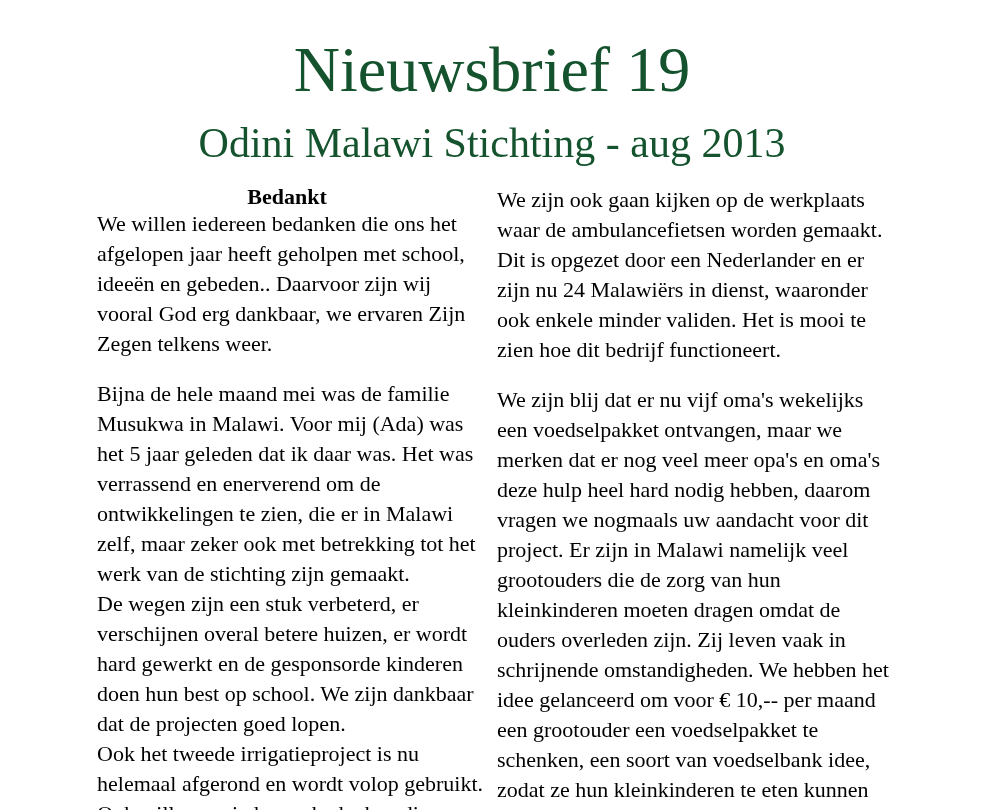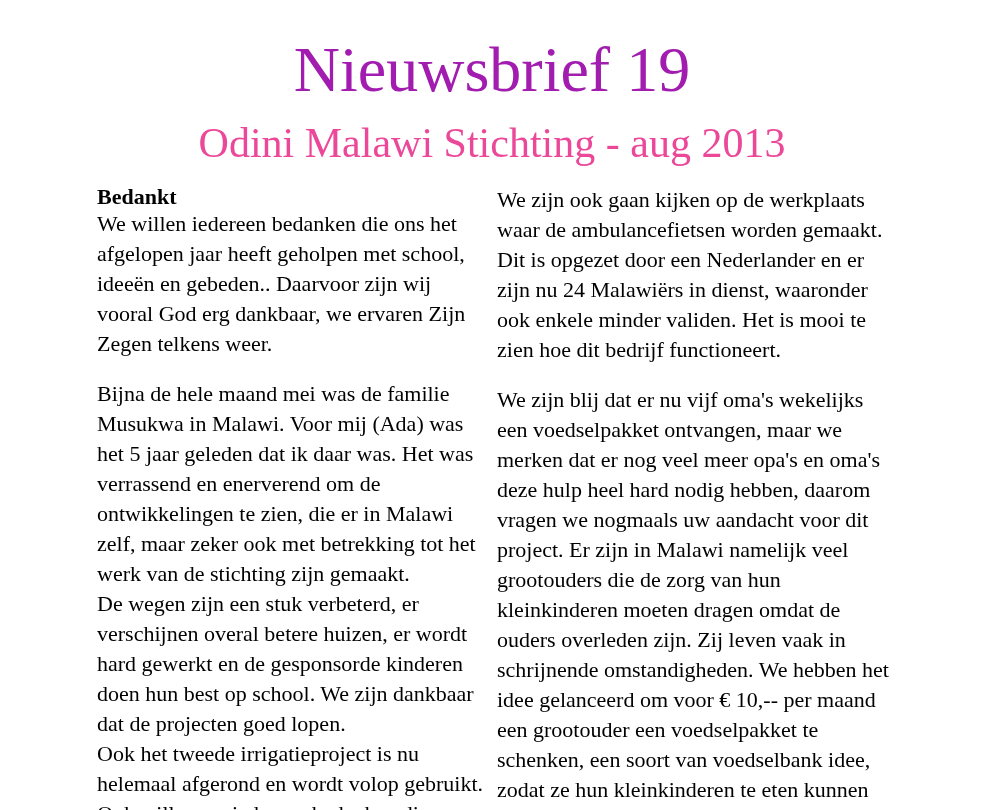--- a/index.html
+++ b/index.html
@@ -17,49 +17,50 @@
     font-weight: 400;
     text-align: center;
     margin: 33px 0 0 0;
   }
   .page-subtitle {
     font-size: 42px;
     line-height: 48px;
     font-weight: 400;
     text-align: center;
     margin: 12px 0 0 0;
-    color: #ec4899;
+    color: #14532d;
   }
   .columns {
     display: grid;
     grid-template-columns: 380px 395px;
     column-gap: 20px;
     margin: 18px 0 0 97px;
   }
   .section { margin: 0; }
   .section.spaced { margin-top: 20px; }
   .section-heading {
     font-size: 22px;
     line-height: 24.2px;
     font-weight: 700;
     margin: 0;
+    text-align: center;
   }
   .section-body {
     font-size: 22px;
     line-height: 30px;
     margin: 0;
     white-space: pre;
   }
 </style>
 </head>
 <body>
 
 <div>
 
-  <h1 class="page-title" style="color: #a21caf;">Nieuwsbrief 19</h1>
+  <h1 class="page-title" style="color: #14532d;">Nieuwsbrief 19</h1>
 
   <h2 class="page-subtitle">Odini Malawi Stichting - aug 2013</h2>
 
   <div class="columns">
 
     <div class="col">
       <section class="section">
         <h3 class="section-heading">Bedankt</h3>
         <p class="section-body">We willen iedereen bedanken die ons het
 afgelopen jaar heeft geholpen met school,

